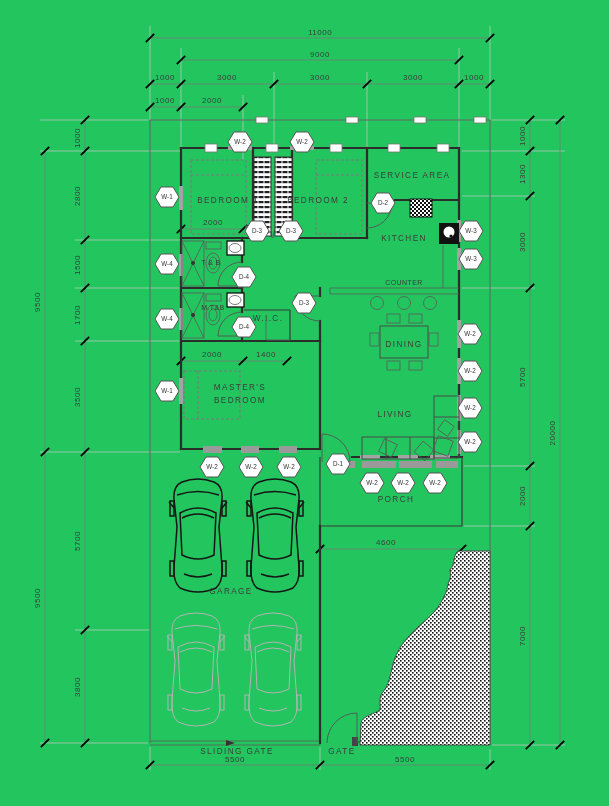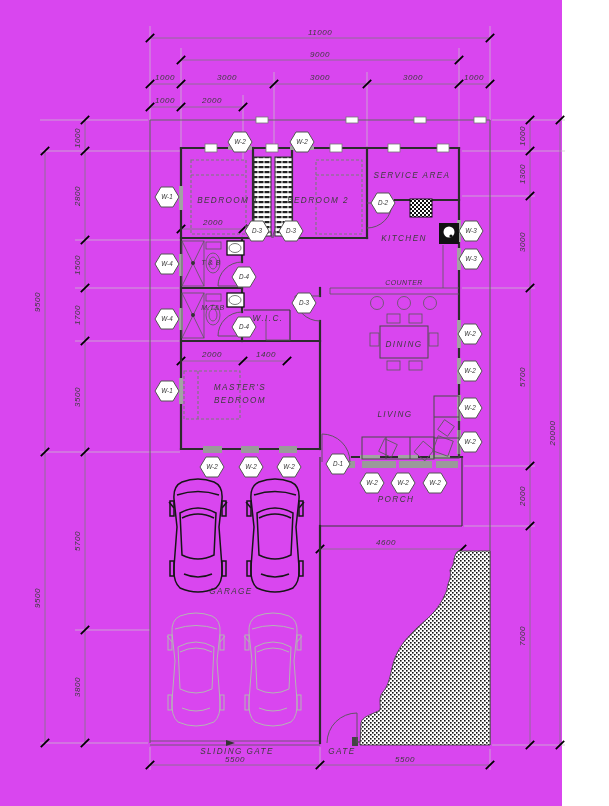--- a/index.html
+++ b/index.html
@@ -1,16 +1,16 @@
 <!DOCTYPE html>
 <html><head>
 <meta charset="utf-8">
 <style>
   html,body{margin:0;padding:0;background:#fff;}
-  #sheet{width:562px;height:806px;position:relative;background:#d946ef;font-style:italic;}
+  #sheet{width:609px;height:806px;position:relative;background:#22c55e;}
   svg{display:block;}
   text{font-family:"Liberation Sans",sans-serif;}
   .ext{stroke:#c9c9c9;stroke-width:.7;fill:none}
   .dim{stroke:#7a7a7a;stroke-width:.75;fill:none}
   .w{stroke:#2c2c2c;stroke-width:2.2;fill:none;stroke-linecap:square}
   .w2{stroke:#3a3a3a;stroke-width:1.2;fill:none}
   .site{stroke:#666;stroke-width:1.1;fill:none}
   .thin{stroke:#5a5a5a;stroke-width:.8;fill:none}
   .furn{stroke:#4a4a4a;stroke-width:1;fill:none}
   .bed{stroke:#7a7a7a;stroke-width:1.1;fill:none;stroke-dasharray:3 2}

